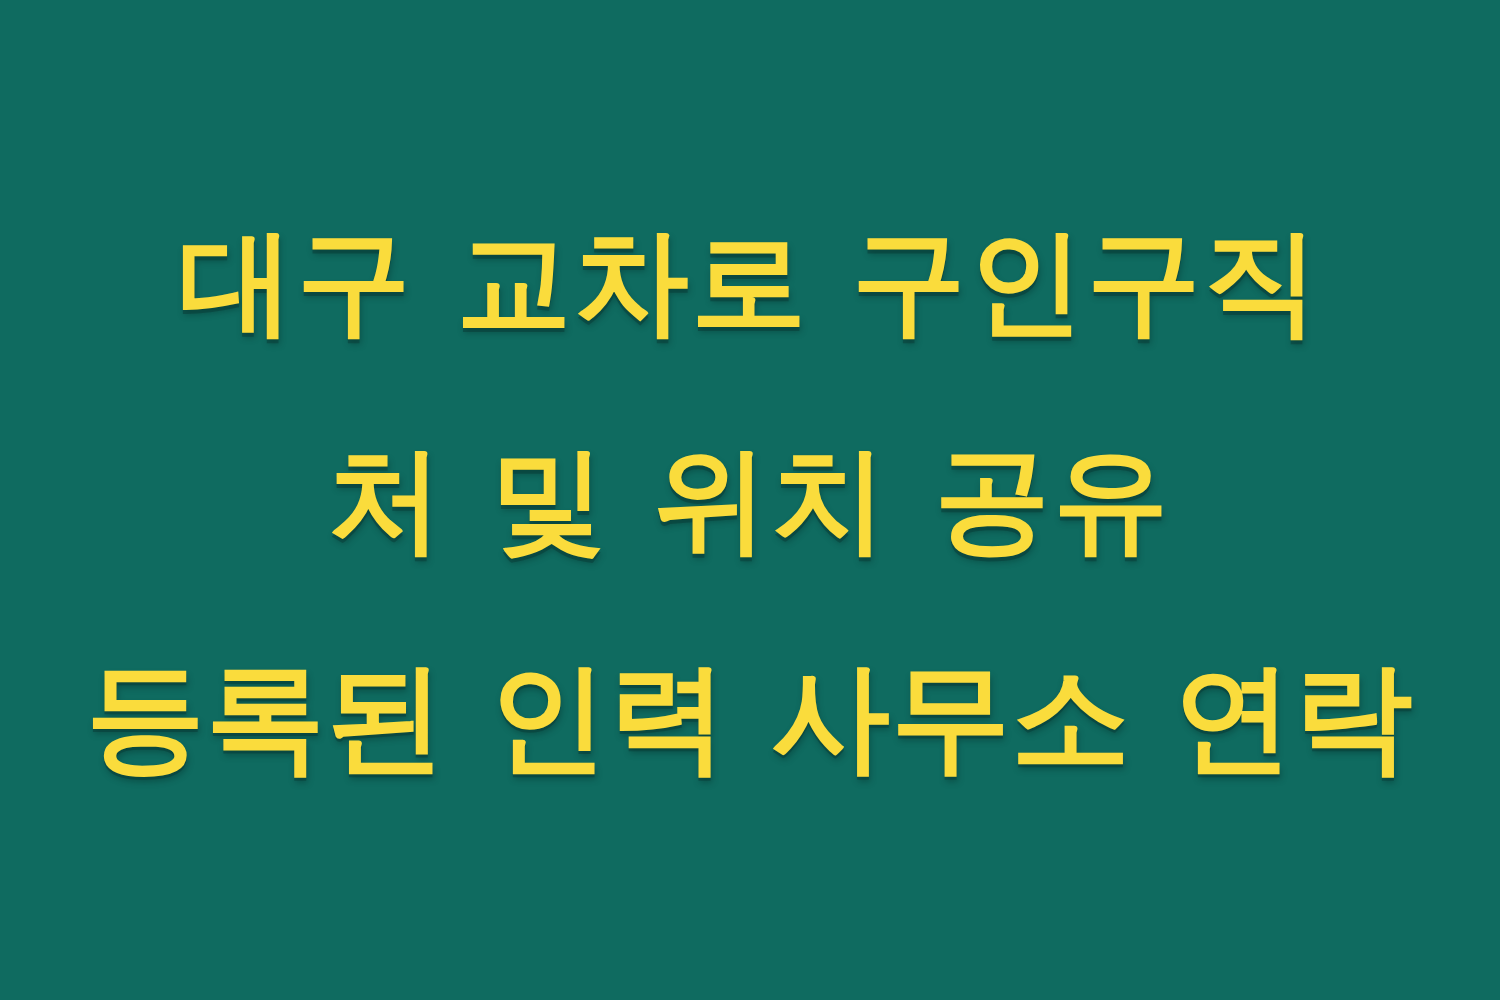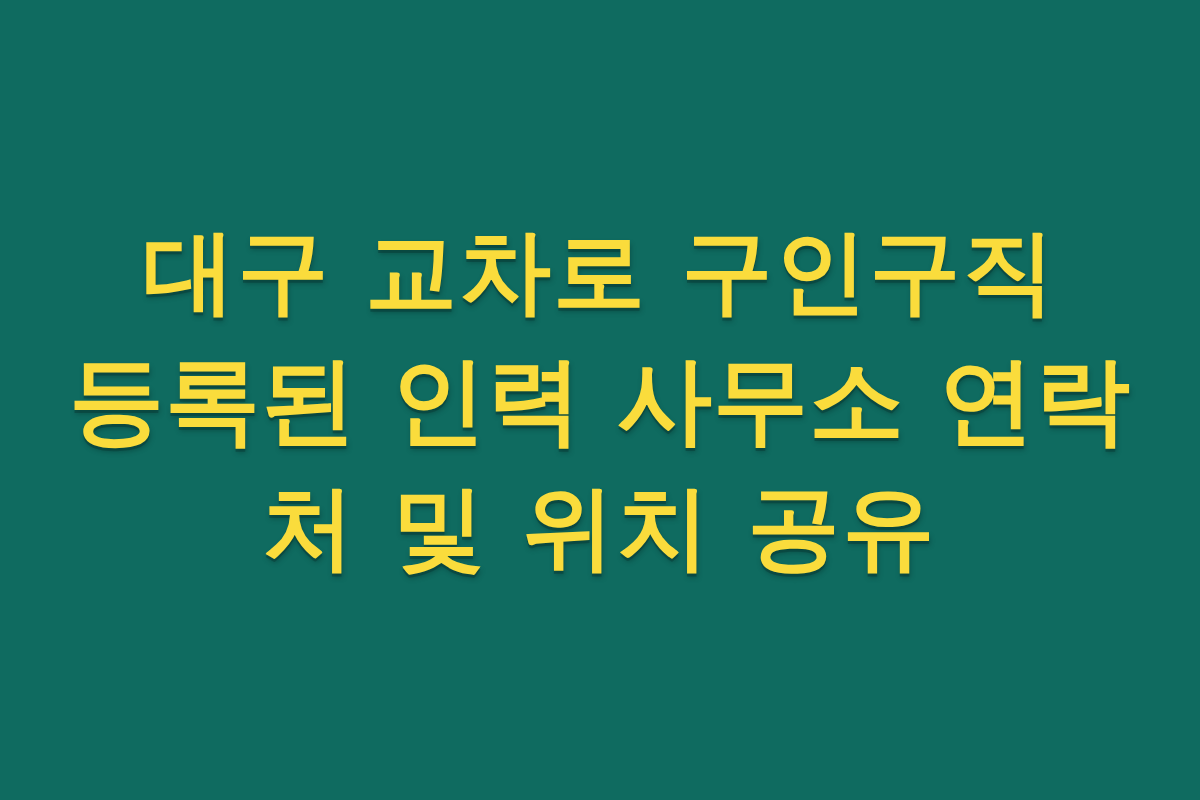--- a/index.html
+++ b/index.html
@@ -28,20 +28,21 @@
   }
 
   .title-block {
     display: flex;
     flex-direction: column;
     align-items: center;
     justify-content: center;
     width: 100%;
     padding: 0 24px;
     box-sizing: border-box;
+    gap: 46px;
   }
 
   .title-line {
     display: block;
     width: 100%;
     text-align: center;
     color: #FADC3C;
     font-family: "DejaVu Sans", "Liberation Sans", sans-serif;
     font-weight: 700;
     font-size: 92px;
@@ -59,19 +60,19 @@
 </style>
 </head>
 <body>
 
 <div class="banner">
 
   <div class="title-block">
 
     <span class="title-line line-1">대구 교차로 구인구직</span>
 
+    <span class="title-line line-3">처 및 위치 공유</span>
+
     <span class="title-line line-2">등록된 인력 사무소 연락</span>
-
-    <span class="title-line line-3">처 및 위치 공유</span>
 
   </div>
 
 </div>
 
 </body></html>

